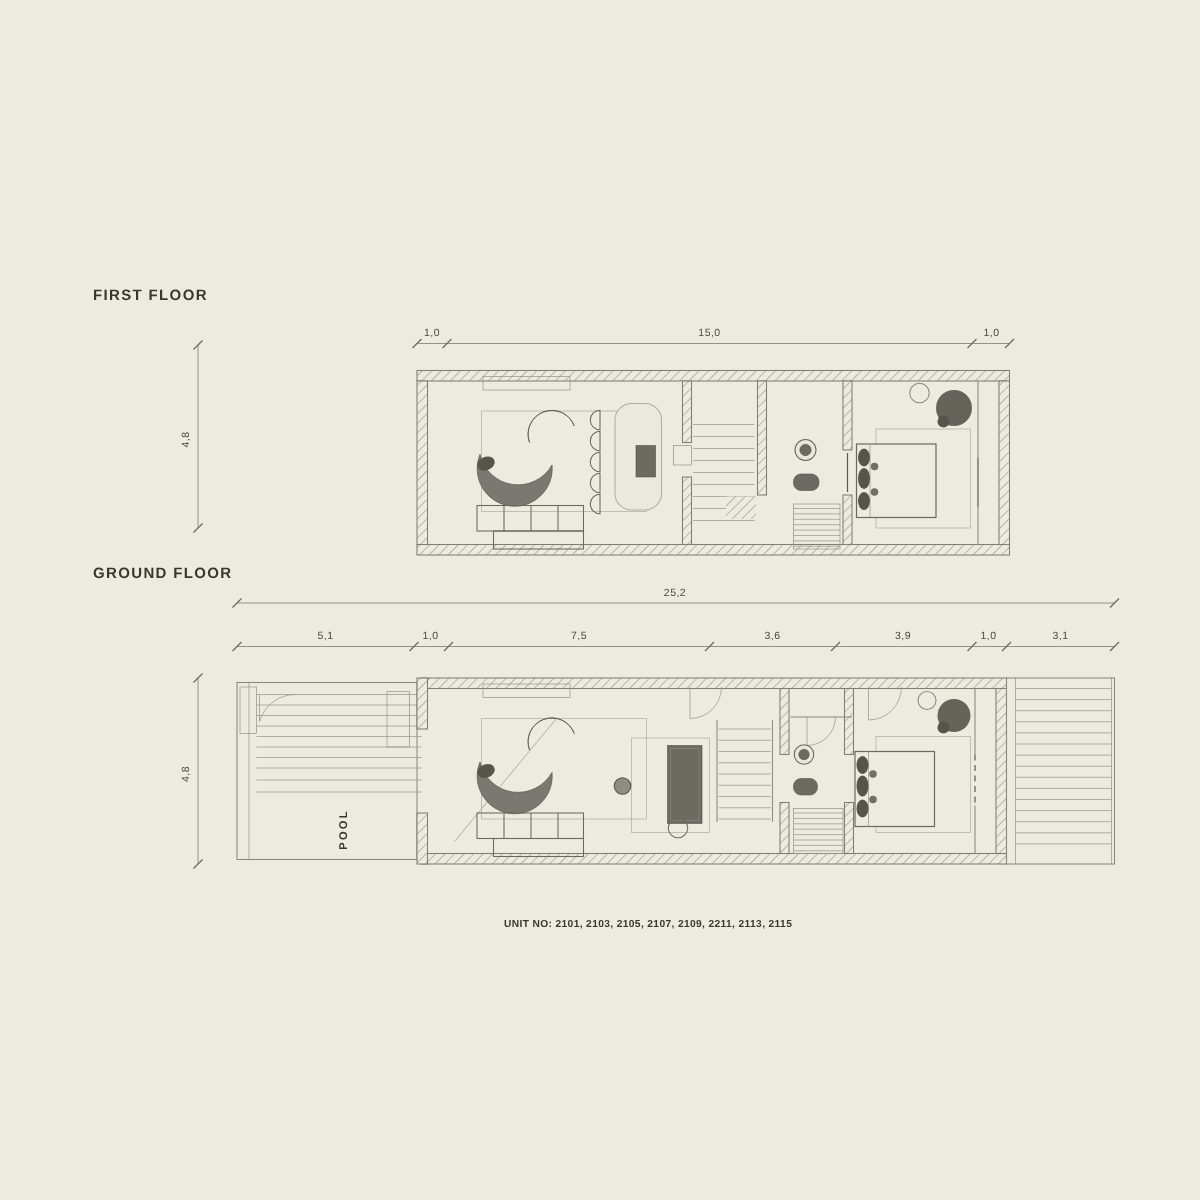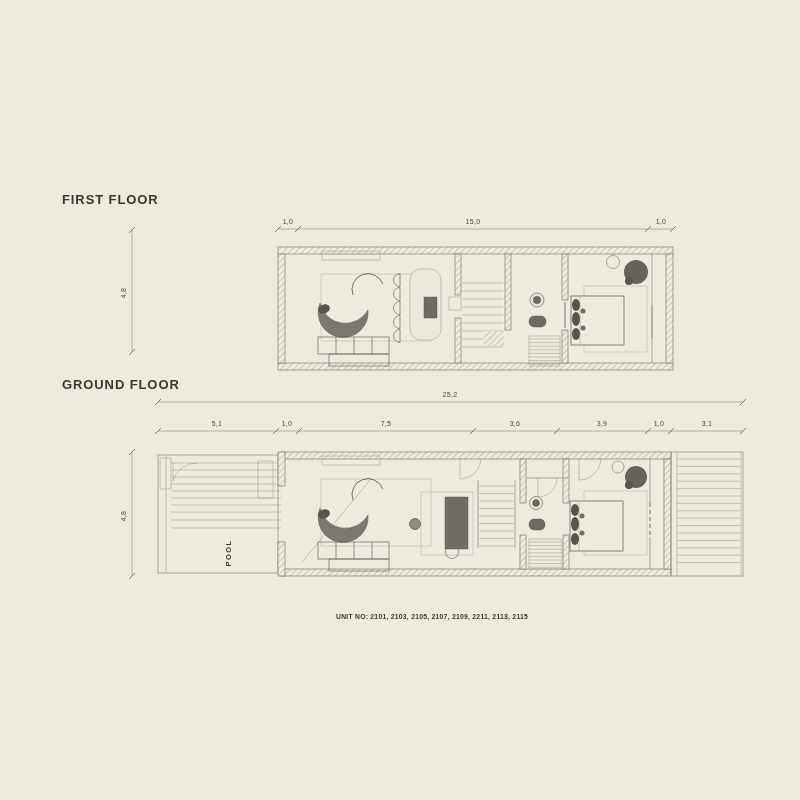--- a/index.html
+++ b/index.html
@@ -1,18 +1,18 @@
 <!DOCTYPE html>
 <html><head>
 <meta charset="utf-8">
 <style>
   html,body{margin:0;padding:0;background:#EDEAE0;}
   .sheet{position:relative;width:800px;height:800px;background:#EDEAE0;overflow:hidden;
          font-family:"Liberation Sans",sans-serif;}
-  .floor-label{position:absolute;font-size:13px;font-weight:bold;letter-spacing:.9px;
+  .floor-label{position:absolute;font-size:10px;font-weight:bold;letter-spacing:.9px;
                color:#3A372E;white-space:nowrap;}
   .caption{position:absolute;font-size:6.8px;font-weight:bold;letter-spacing:.25px;
            color:#3A372E;white-space:nowrap;}
   svg{position:absolute;left:0;top:0;}
   .dim{font-family:"Liberation Sans",sans-serif;font-size:7px;fill:#4C4940;
        text-anchor:middle;letter-spacing:.3px;}
   .pool-txt{font-family:"Liberation Sans",sans-serif;font-size:7.5px;font-weight:bold;
        fill:#3A372E;text-anchor:middle;letter-spacing:1.4px;}
   .dimline{stroke:#8B887C;stroke-width:.6;fill:none;}
   .tickgrp line{stroke:#6B685E;stroke-width:.8;}

